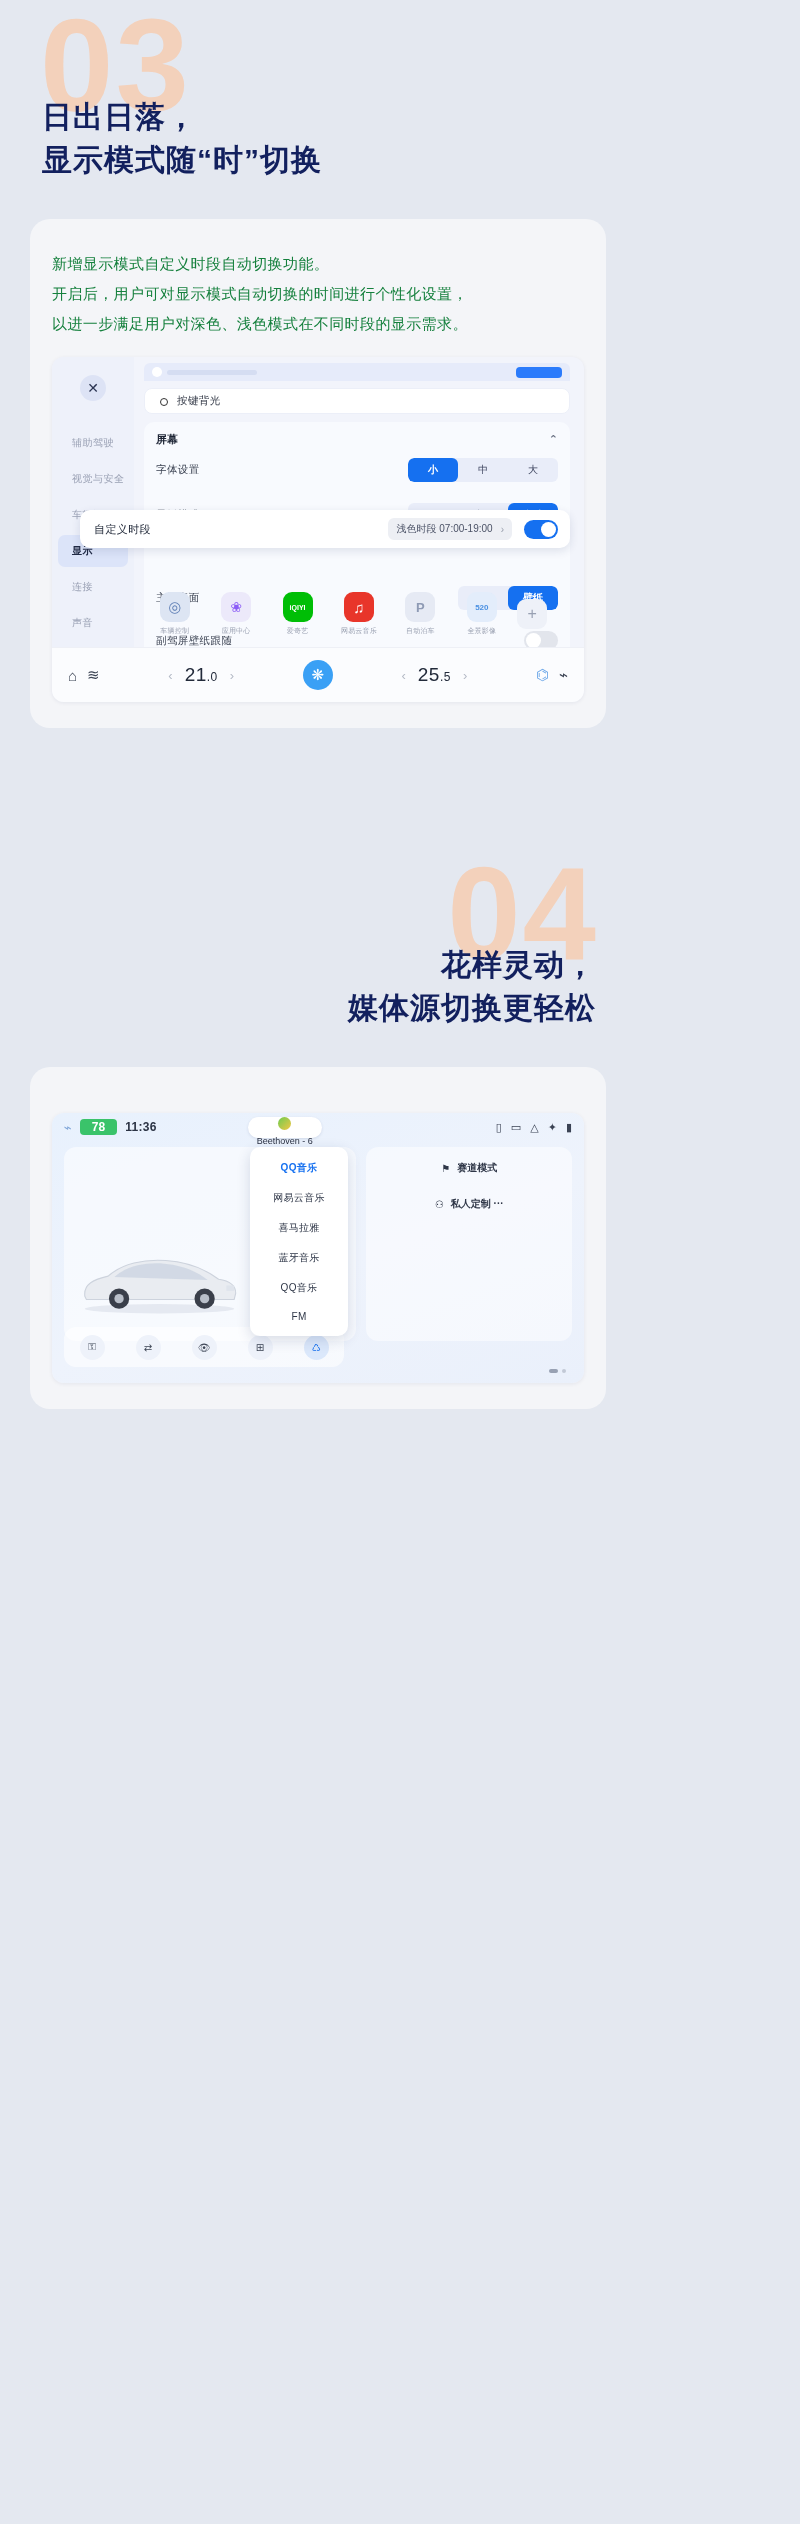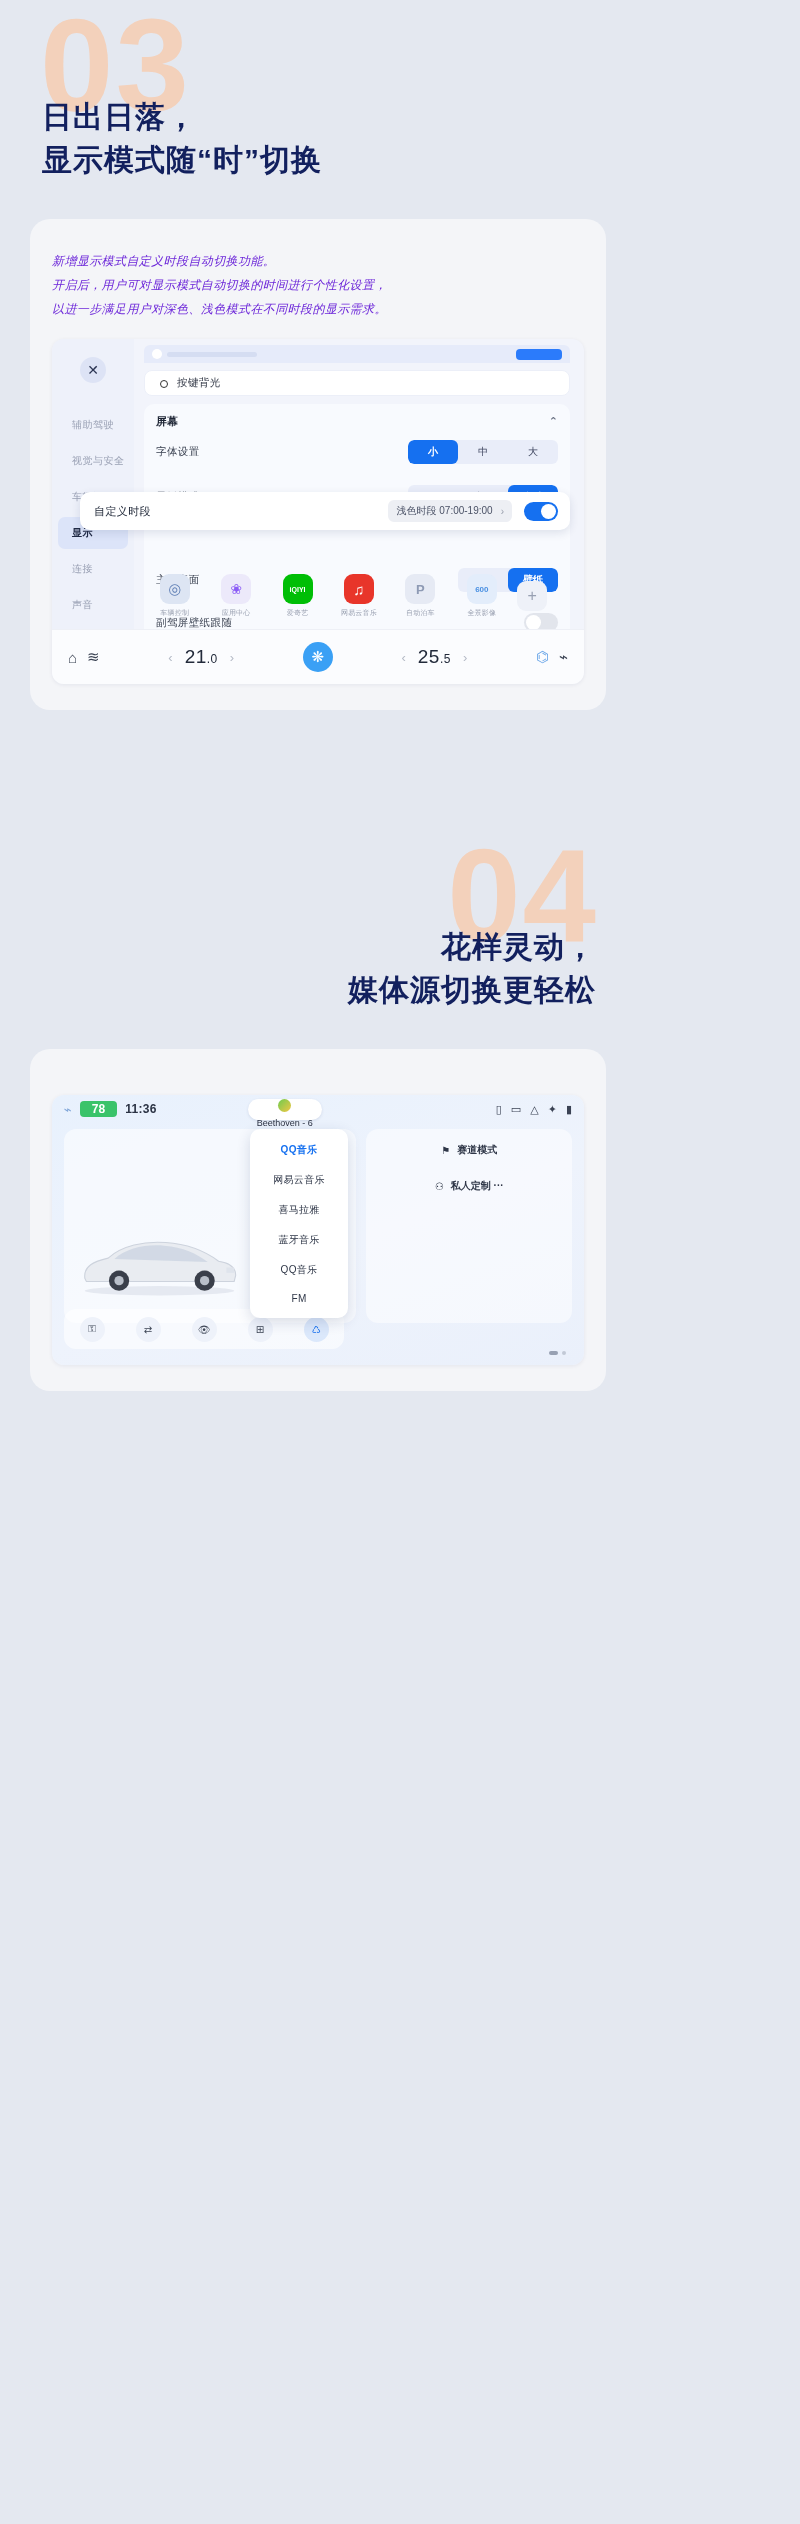--- a/index.html
+++ b/index.html
@@ -39,21 +39,21 @@
   .heading.left { padding-left: 42px; text-align: left; }
   .heading.right { padding-right: 40px; text-align: right; }
 
   
   .card {
     margin: 38px 30px 0 30px;
     background: #f4f5f8;
     border-radius: 20px;
     padding: 30px 22px 26px 22px;
   }
-  .para { color: #6d28d9; font-size: 12px; line-height: 2.0; letter-spacing: .4px; font-style: italic; }
+  .para { color: #15803d; font-size: 15px; line-height: 2.0; letter-spacing: .4px; }
   .para .ln { display: block; white-space: nowrap; }
 
   
   .screen {
     margin-top: 18px;
     background: #f2f4fb;
     border-radius: 12px;
     overflow: hidden;
     position: relative;
     height: 345px;
@@ -376,21 +376,21 @@
           </div>
           <div class="app">
             <div class="ic" style="background:#e8352a;font-size:15px">♫</div>
             <div class="nm">网易云音乐</div>
           </div>
           <div class="app">
             <div class="ic" style="background:#e6eaf4;color:#8e9ab4;font-size:13px">P</div>
             <div class="nm">自动泊车</div>
           </div>
           <div class="app">
-            <div class="ic" style="background:#e3edfb;color:#4a90e2;font-size:8px">600</div>
+            <div class="ic" style="background:#e3edfb;color:#4a90e2;font-size:8px">520</div>
             <div class="nm">全景影像</div>
           </div>
           <div class="app">
             <div class="plus">+</div>
           </div>
         </div>
 
         <div class="climate">
           <span class="cl-ic">⌂</span>
           <span class="cl-ic">≋</span>

